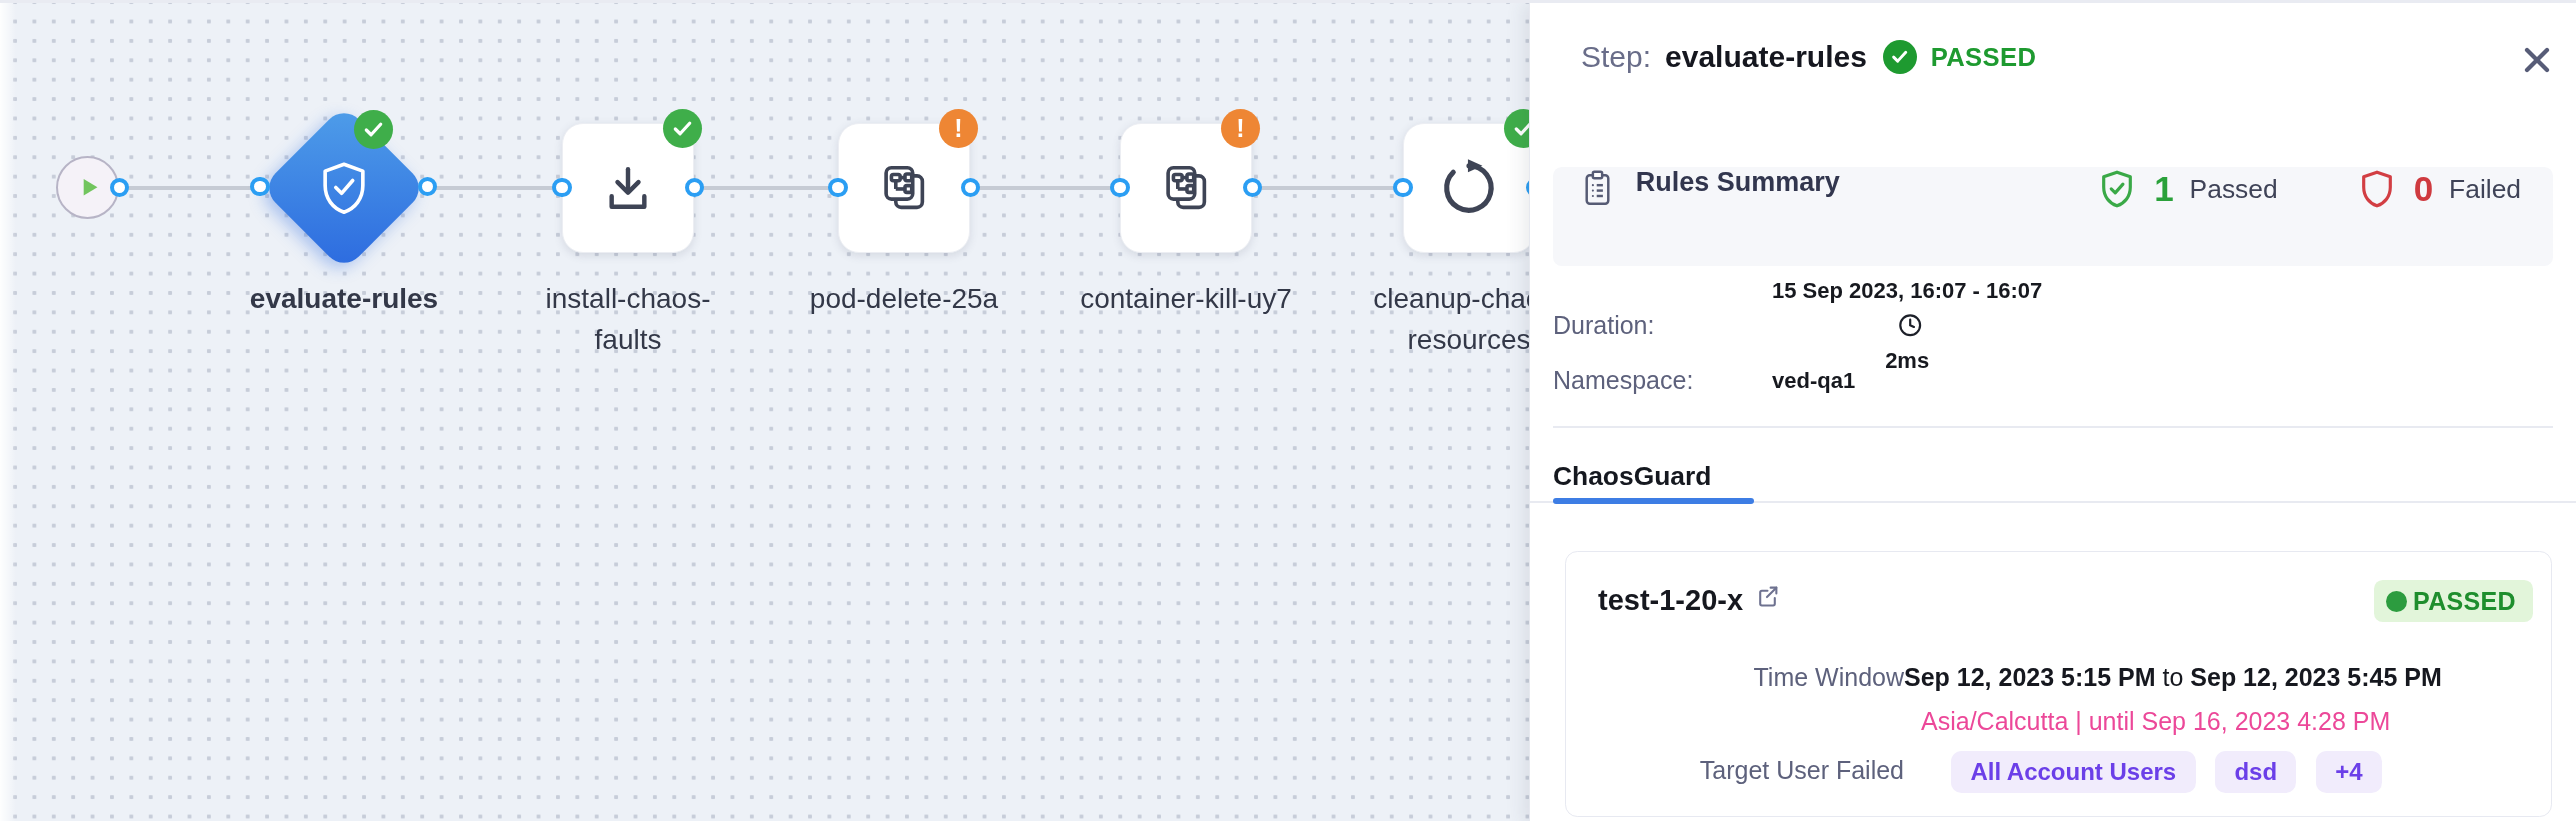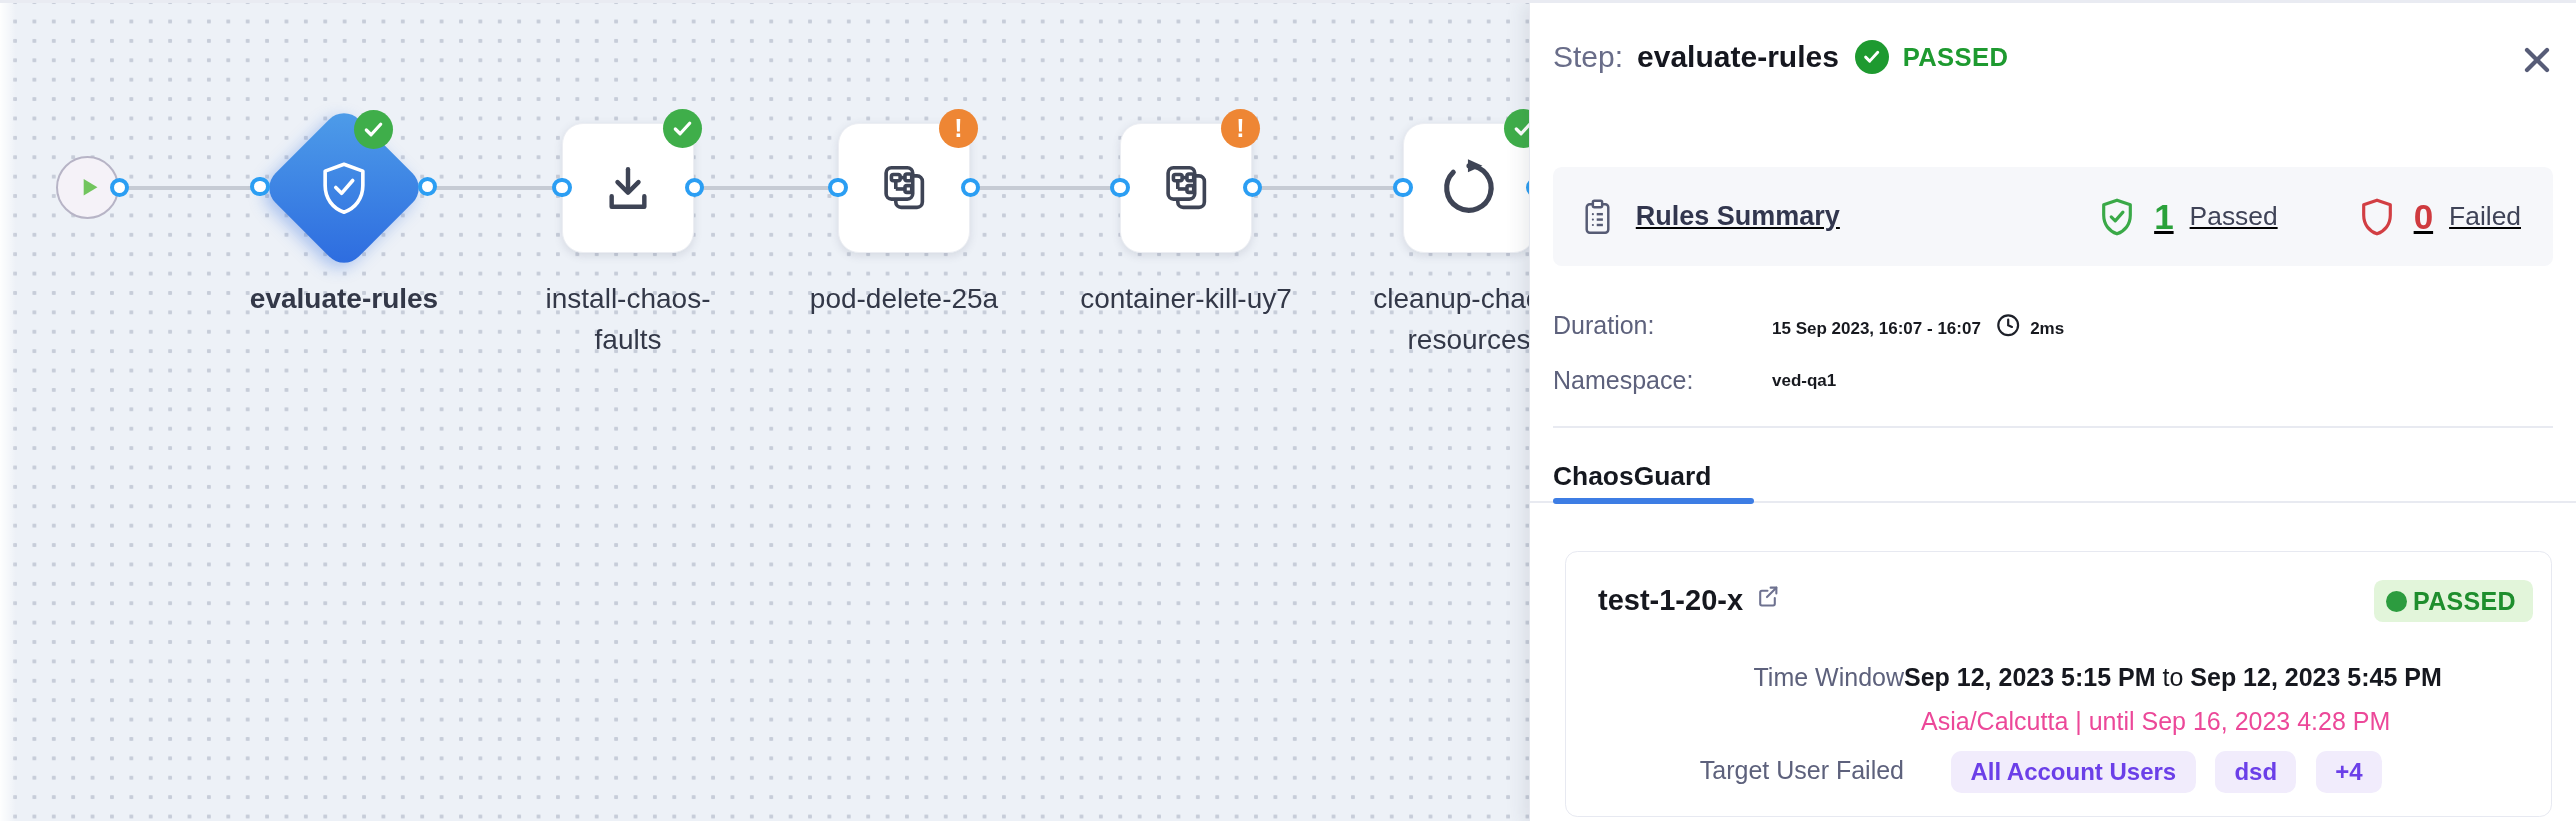--- a/index.html
+++ b/index.html
@@ -56,41 +56,41 @@
   .sq-node .badge{top:-14px;right:-8px}
   .n-diamond .badge{left:94px;top:6.2px}
   .node-label{position:absolute;top:155px;left:66px;transform:translateX(-50%);
     text-align:center;font-size:28px;line-height:41px;font-weight:500;color:var(--node-label);white-space:nowrap;}
   .n-diamond .node-label{top:174px;left:84px;font-weight:600;}
 
   
   .panel{position:absolute;left:1529px;top:0;width:1047px;height:822px;background:#fff;z-index:10;
     box-shadow:-6.2px 0 17.6px rgba(50,60,80,.10);border-left:0.9px solid #e6e8ef;}
   .p-header{position:absolute;left:23px;top:37px;right:79px;display:flex;align-items:center;gap:14px;}
-  .p-header .prefix{font-size:30px;font-weight:500;color:var(--header-muted);}
+  .p-header .prefix{font-size:30px;font-weight:500;color:var(--header-muted);margin-left:28px;}
   .p-header .title{font-size:30px;font-weight:700;color:var(--header-title);}
   .hdr-check{width:34px;height:34px;border-radius:50%;background:var(--passed-green);
     display:flex;align-items:center;justify-content:center;margin-left:1.8px;}
   .hdr-status{font-size:25.6px;font-weight:700;color:var(--passed-green);letter-spacing:0.4px;}
   .close-btn{position:absolute;right:19.4px;top:37px;width:39px;height:39px;display:flex;
     align-items:center;justify-content:center;cursor:pointer;background:none;border:none;}
 
   .rules-bar{position:absolute;left:23px;right:23px;top:164px;height:99px;background:var(--bar-bg);
-    border-radius:8.8px;display:flex;align-items:center;padding:0 32px 0 26.4px;text-decoration:underline;}
+    border-radius:8.8px;display:flex;align-items:flex-start;padding:0 32px 0 26.4px;}
   .rules-title{font-size:27px;font-weight:700;color:var(--bar-text);margin-left:19.4px;}
   .stats{margin-left:auto;display:flex;align-items:center;gap:16px;}
   .stat-num{font-size:35px;font-weight:700;}
   .stat-num.green{color:var(--num-green)}.stat-num.red{color:var(--num-red)}
   .stat-label{font-size:26.4px;font-weight:500;color:var(--stat-label);}
   .stat-gap{width:46px}
 
   .meta-row{position:absolute;left:23px;right:23px;display:flex;align-items:center;height:39px;}
   .meta-row.r1{top:303px}.meta-row.r2{top:358px}
   .meta-label{width:219px;font-size:25px;font-weight:500;color:var(--meta-label);}
-  .meta-value{font-size:17px;font-weight:700;color:var(--meta-value);display:flex;align-items:flex-end;gap:8.8px;}
+  .meta-value{font-size:22px;font-weight:700;color:var(--meta-value);display:flex;align-items:center;gap:8.8px;flex-direction:column;}
   .divider{position:absolute;left:23px;right:23px;top:423px;height:1.8px;background:var(--divider);}
 
   .tab{position:absolute;left:23px;top:458px;font-size:26.4px;font-weight:700;color:#15181f;cursor:pointer;}
   .tab-underline{position:absolute;left:23px;top:495px;width:201px;height:6.2px;border-radius:3.5px;background:var(--tab-underline);}
   .tab-border{position:absolute;left:0;right:0;top:498px;height:1.8px;background:var(--divider);}
 
   .card{position:absolute;left:35px;top:548px;width:987px;height:266px;background:#fff;
     border:1.8px solid var(--card-border);border-radius:12.3px;}
   .card-title-row{position:absolute;left:32px;top:32px;display:flex;gap:12.3px;}
   .card-title{font-size:29px;font-weight:700;color:#16181f;}

